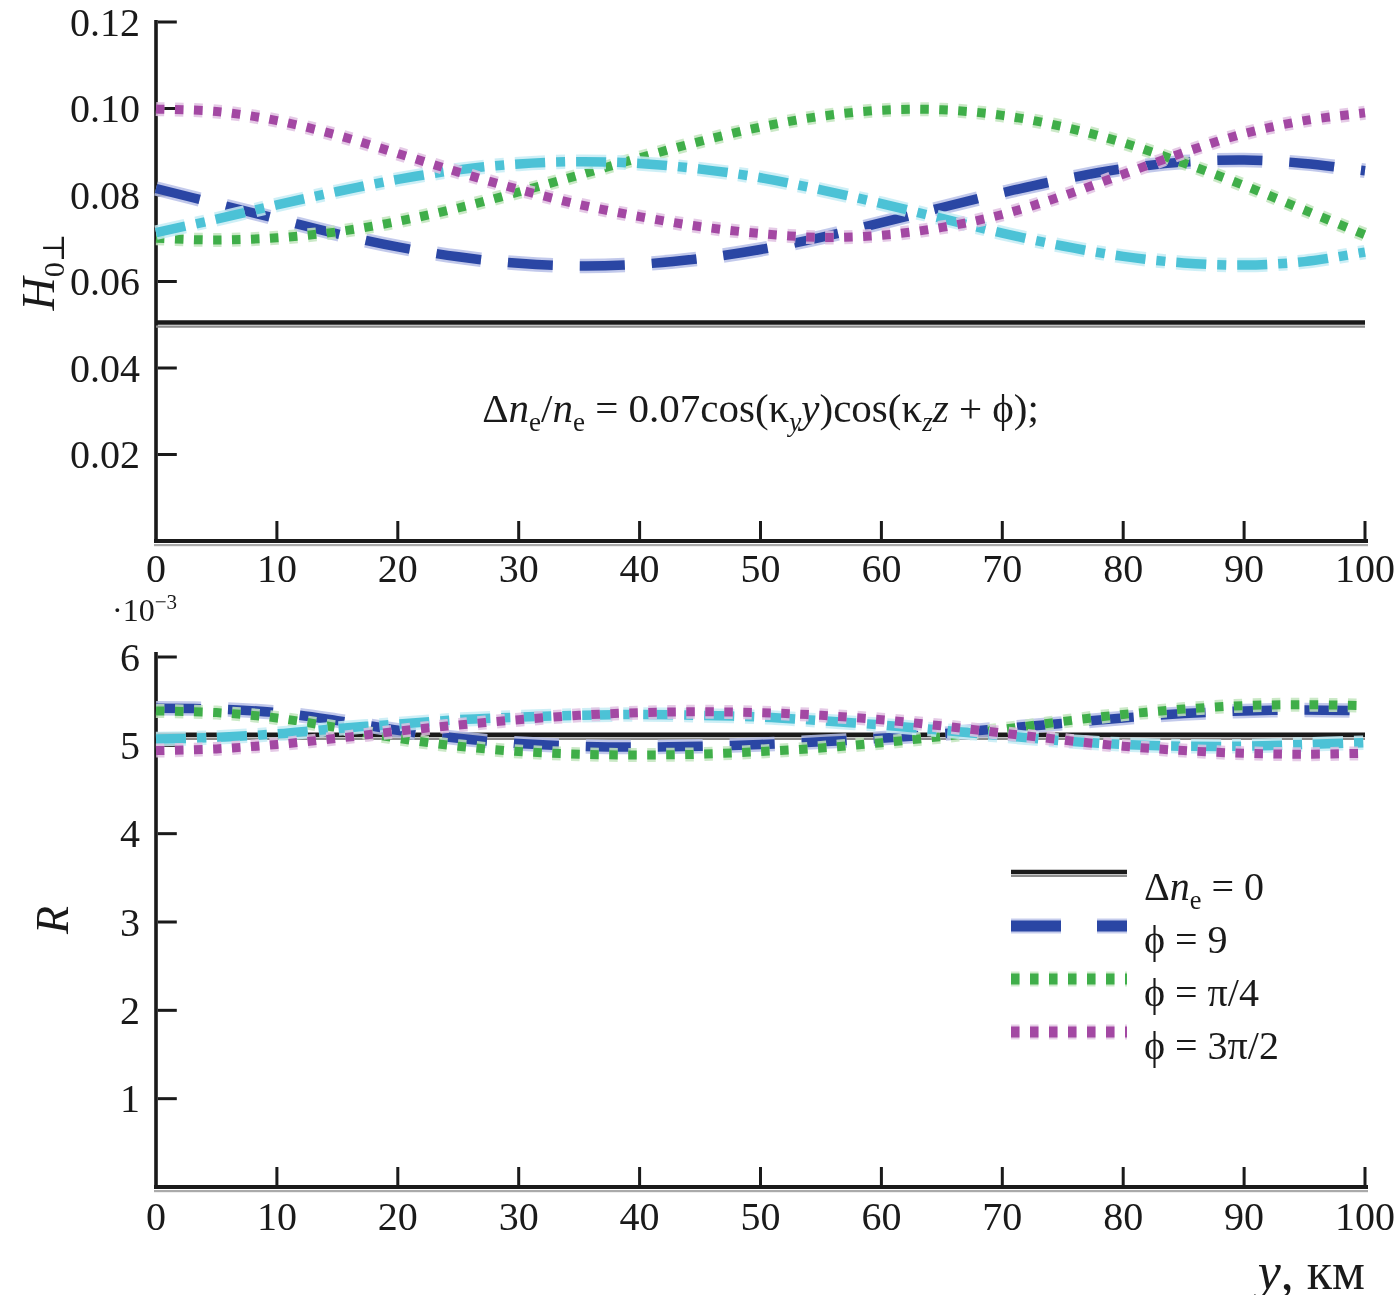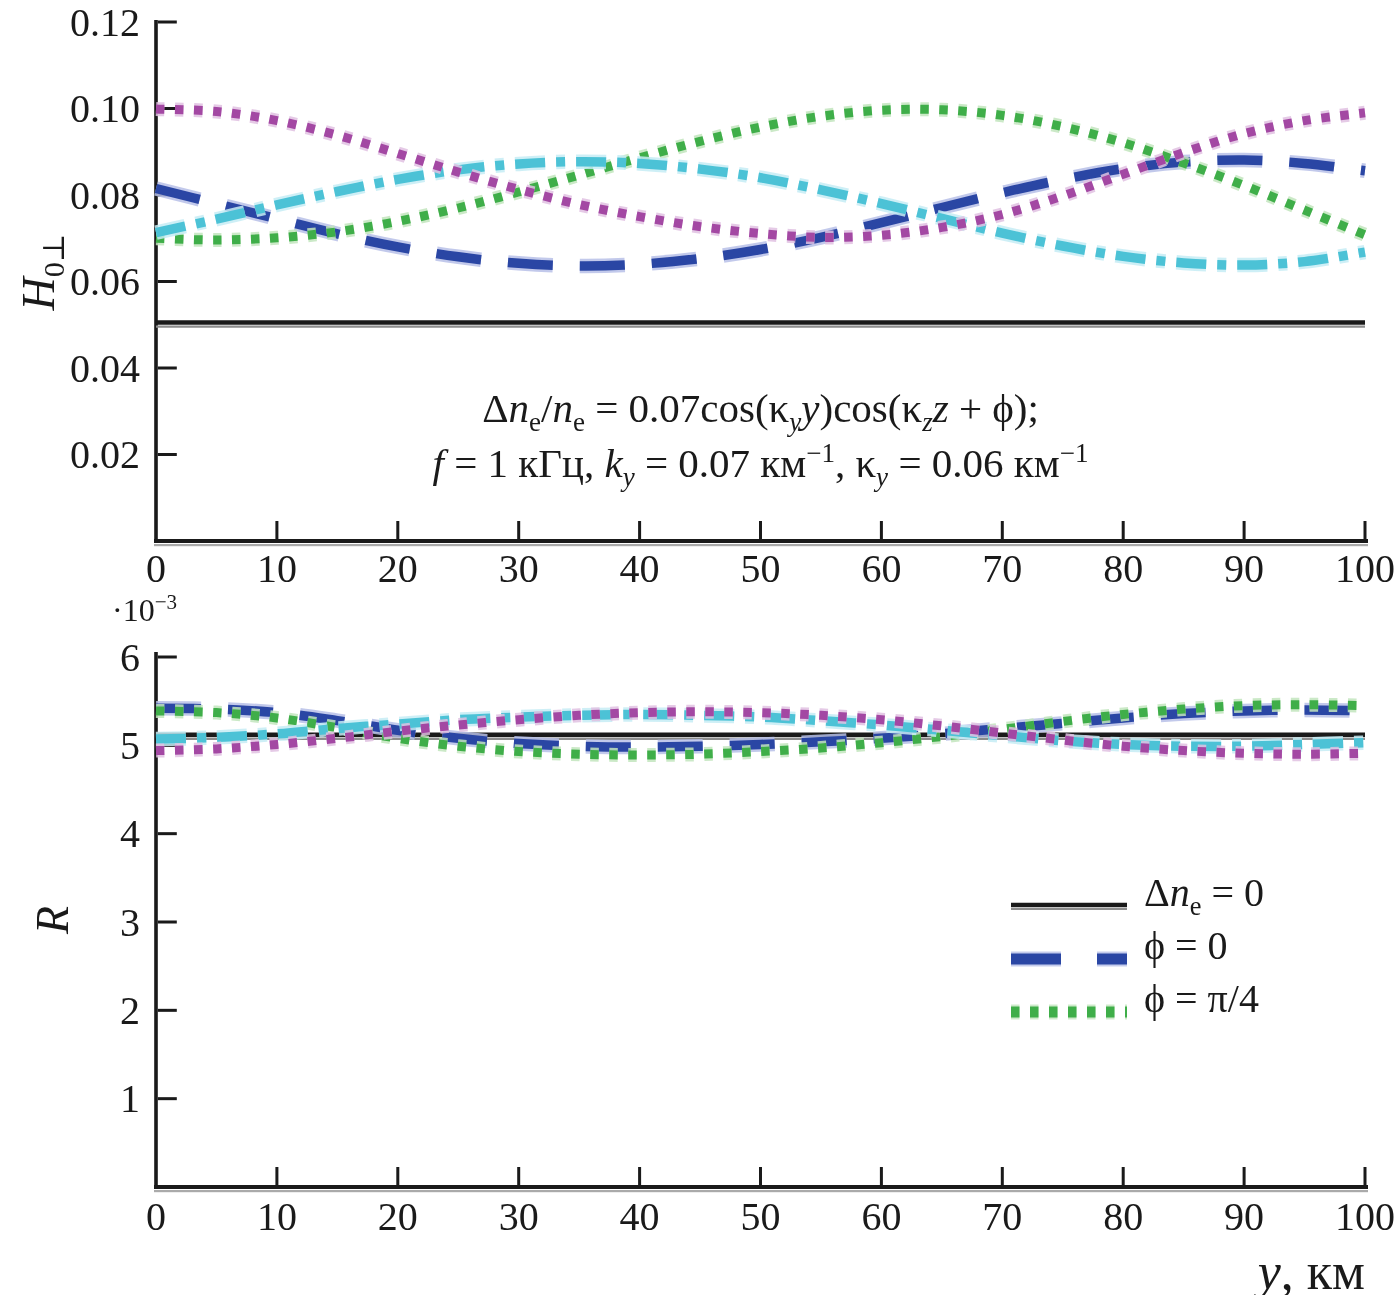--- a/index.html
+++ b/index.html
@@ -20,21 +20,21 @@
     text-align:center;font-size:41px;line-height:55px;white-space:nowrap;font-family:Liberation Serif, serif;
   }
   .xlabel{
     position:absolute;left:156px;width:1209px;top:1242px;
     text-align:right;font-size:52px;white-space:nowrap;
   }
   .scale-label{
     position:absolute;left:112px;top:592px;font-size:32px;white-space:nowrap;
   }
   .legend{position:absolute;left:1010px;top:863px;}
-  .legend-row{display:flex;align-items:flex-end;height:53px;}
+  .legend-row{display:flex;align-items:flex-start;height:53px;}
   .legend-sample{flex:0 0 auto;display:block;}
   .legend-label{font-size:40px;margin-left:16px;white-space:nowrap;}
 </style>
 </head>
 <body>
 
 <div class="fig">
   <svg id="chart-svg" width="1398" height="1295" viewBox="0 0 1398 1295">
       <g>
         <rect x="154" y="544" width="1214" height="2.2" fill="#8d8d8d" opacity="0.75"></rect>
@@ -159,45 +159,51 @@
           <path d="M156.0 750.6C166.1 750.3 196.3 749.9 216.4 748.9C236.6 747.8 256.8 746.2 276.9 744.5C297.0 742.7 317.2 740.5 337.4 738.3C357.5 736.1 377.7 733.4 397.8 731.2C417.9 729.0 438.1 726.9 458.3 725.0C478.4 723.1 498.6 721.3 518.7 719.7C538.9 718.1 559.0 716.5 579.1 715.3C599.3 714.1 619.5 713.2 639.6 712.6C659.8 712.1 679.9 711.8 700.1 711.8C720.2 711.8 740.4 712.1 760.5 712.6C780.6 713.2 800.8 714.1 821.0 715.3C841.1 716.5 861.3 718.0 881.4 719.7C901.5 721.5 921.7 723.7 941.9 725.9C962.0 728.1 982.1 730.6 1002.3 733.0C1022.4 735.3 1042.6 737.8 1062.8 740.0C1082.9 742.2 1103.1 744.5 1123.2 746.2C1143.3 748.0 1163.5 749.5 1183.6 750.6C1203.8 751.8 1224.0 752.7 1244.1 753.3C1264.3 753.9 1284.4 754.2 1304.5 754.2C1324.7 754.2 1354.9 753.4 1365.0 753.3" stroke="#e0c1e2" stroke-width="14" fill="none" opacity="0.85" stroke-dasharray="8.5 10.5"></path>
           <path d="M156.0 750.6C166.1 750.3 196.3 749.9 216.4 748.9C236.6 747.8 256.8 746.2 276.9 744.5C297.0 742.7 317.2 740.5 337.4 738.3C357.5 736.1 377.7 733.4 397.8 731.2C417.9 729.0 438.1 726.9 458.3 725.0C478.4 723.1 498.6 721.3 518.7 719.7C538.9 718.1 559.0 716.5 579.1 715.3C599.3 714.1 619.5 713.2 639.6 712.6C659.8 712.1 679.9 711.8 700.1 711.8C720.2 711.8 740.4 712.1 760.5 712.6C780.6 713.2 800.8 714.1 821.0 715.3C841.1 716.5 861.3 718.0 881.4 719.7C901.5 721.5 921.7 723.7 941.9 725.9C962.0 728.1 982.1 730.6 1002.3 733.0C1022.4 735.3 1042.6 737.8 1062.8 740.0C1082.9 742.2 1103.1 744.5 1123.2 746.2C1143.3 748.0 1163.5 749.5 1183.6 750.6C1203.8 751.8 1224.0 752.7 1244.1 753.3C1264.3 753.9 1284.4 754.2 1304.5 754.2C1324.7 754.2 1354.9 753.4 1365.0 753.3" stroke="#a348a3" stroke-width="9" fill="none" stroke-dasharray="8.5 10.5"></path>
         </g>
       </g>
     </svg>
 
   <div class="rot-label" style="left:38px;top:272px;"><span class="it">H</span><sub>0⊥</sub></div>
 
   <div class="annotation">
     <div><span>Δ</span><span class="it">n</span><sub>e</sub><span>/</span><span class="it">n</span><sub>e</sub><span> = 0.07cos(κ</span><sub class="it">y</sub><span class="it">y</span><span>)cos(κ</span><sub class="it">z</sub><span class="it">z</span><span> + ϕ);</span></div>
-    <div><span class="it">f</span><span> = 1 кГц, </span><span class="it">k</span><sub class="it">y</sub><span> = 0.07 км</span><sup>−1</sup><span>, κ</span><sub class="it">y</sub><span> = 0.06 км</span><sup>−1</sup></div>
   </div>
 
   <div class="scale-label"><span>·10</span><sup>−3</sup></div>
 
   <div class="rot-label" style="left:52px;top:920px;"><span class="it">R</span></div>
 
   <div class="legend" id="legend">
       <div class="legend-row">
         <svg width="118" height="20" class="legend-sample">
           <line x1="1" y1="13" x2="117" y2="13" stroke="#8d8d8d" stroke-width="2.2"></line>
           <line x1="1" y1="9" x2="117" y2="9" stroke="#1a1a1a" stroke-width="4.5"></line>
         </svg>
         <span class="legend-label"><span>Δ</span><span class="it">n</span><sub>e</sub><span> = 0</span></span>
       </div>
       <div class="legend-row">
         <svg width="118" height="20" class="legend-sample">
           <line x1="1" y1="10" x2="117" y2="10" stroke="#b7c0e8" stroke-width="15" stroke-dasharray="50 36" opacity="0.8"></line>
           <line x1="1" y1="10" x2="117" y2="10" stroke="#2a46a4" stroke-width="11" stroke-dasharray="50 36"></line>
         </svg>
-        <span class="legend-label"><span>ϕ = 0</span></span>
+        <span class="legend-label"><span>ϕ = 9</span></span>
       </div>
       <div class="legend-row">
         <svg width="118" height="20" class="legend-sample">
           <line x1="1" y1="10" x2="117" y2="10" stroke="#c2e5bd" stroke-width="15" stroke-dasharray="8.5 10.5" opacity="0.8"></line>
           <line x1="1" y1="10" x2="117" y2="10" stroke="#3fae49" stroke-width="11" stroke-dasharray="8.5 10.5"></line>
         </svg>
         <span class="legend-label"><span>ϕ = π/4</span></span>
       </div>
+      <div class="legend-row">
+        <svg width="118" height="20" class="legend-sample">
+          <line x1="1" y1="10" x2="117" y2="10" stroke="#e0c1e2" stroke-width="15" stroke-dasharray="8.5 10.5" opacity="0.8"></line>
+          <line x1="1" y1="10" x2="117" y2="10" stroke="#a348a3" stroke-width="11" stroke-dasharray="8.5 10.5"></line>
+        </svg>
+        <span class="legend-label"><span>ϕ = 3π/2</span></span>
+      </div>
     </div>
 
   <div class="xlabel"><span class="it">y</span><span>, км</span></div>
 </div>
 
 </body></html>

